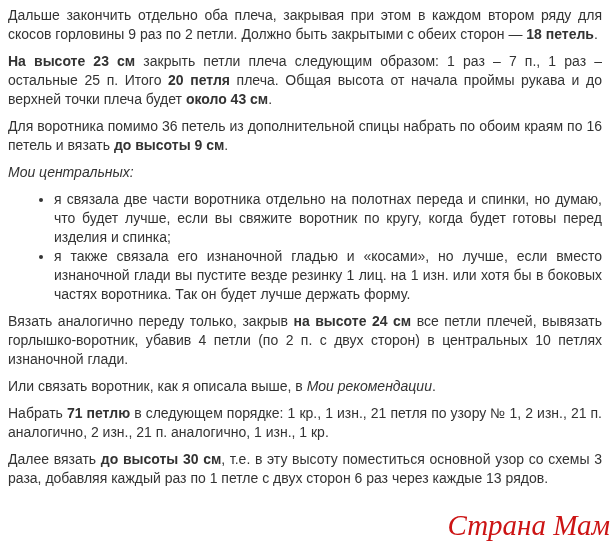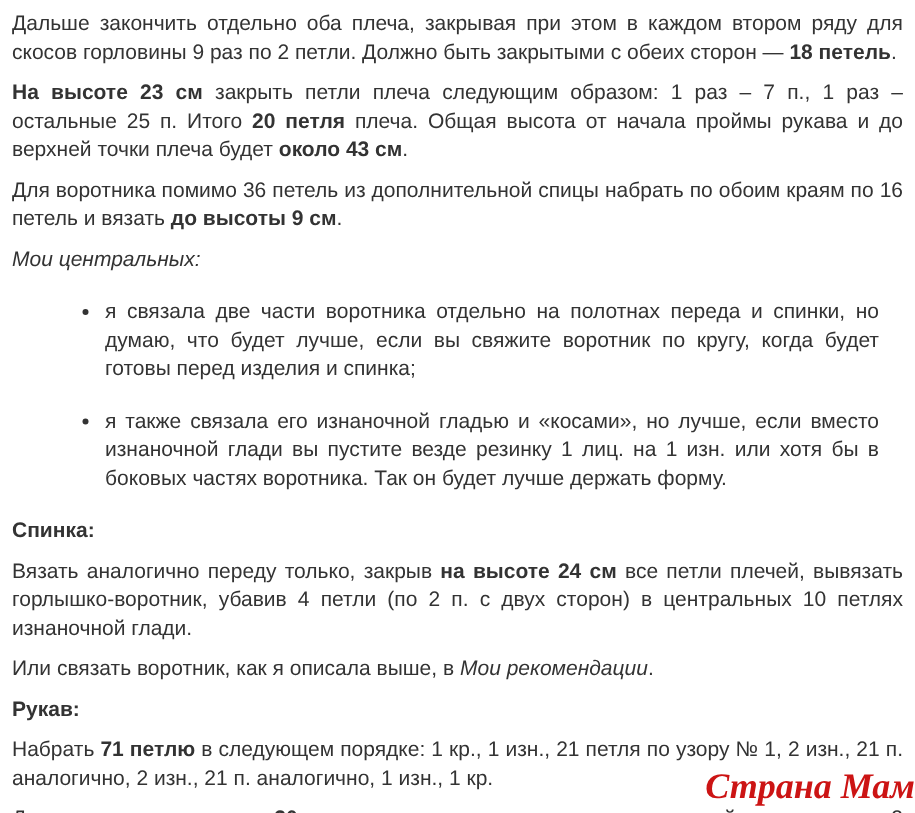--- a/index.html
+++ b/index.html
@@ -13,31 +13,31 @@
     font-family: "Liberation Sans", "DejaVu Sans", sans-serif;
     font-size: 14px;
     line-height: 19px;
   }
   .doc {
     padding: 6px 8px 0 8px;
     text-align: justify;
   }
   p { margin: 0 0 8px 0; }
   ul { margin: 0 0 8px 0; padding-left: 46px; }
-  li { margin: 16px; padding: 0; }
+  li { margin: 0; padding: 0; }
   .b { font-weight: bold; }
   .i { font-style: italic; }
   .watermark {
     position: absolute;
     right: 0px;
     bottom: 4px;
     font-family: "Liberation Serif", "DejaVu Serif", serif;
     font-style: italic;
-    font-weight: bold;
-    font-size: 24px;
+    font-weight: normal;
+    font-size: 29px;
     line-height: 26px;
     white-space: nowrap;
   }
 </style>
 </head>
 <body>
 
 <div class="doc">
 
   <p><span>Дальше закончить отдельно оба плеча, закрывая при этом в каждом втором ряду для скосов горловины 9 раз по 2 петли. Должно быть закрытыми с обеих сторон — </span><span class="b">18 петель</span><span>.</span></p>
@@ -46,27 +46,25 @@
 
   <p><span>Для воротника помимо 36 петель из дополнительной спицы набрать по обоим краям по 16 петель и вязать </span><span class="b">до высоты 9 см</span><span>.</span></p>
 
   <p class="i">Мои центральных:</p>
 
   <ul>
     <li>я связала две части воротника отдельно на полотнах переда и спинки, но думаю, что будет лучше, если вы свяжите воротник по кругу, когда будет готовы перед изделия и спинка;</li>
     <li>я также связала его изнаночной гладью и «косами», но лучше, если вместо изнаночной глади вы пустите везде резинку 1 лиц. на 1 изн. или хотя бы в боковых частях воротника. Так он будет лучше держать форму.</li>
   </ul>
 
-  <p class="b">Спинка:</p>
 
   <p><span>Вязать аналогично переду только, закрыв </span><span class="b">на высоте 24 см</span><span> все петли плечей, вывязать горлышко-воротник, убавив 4 петли (по 2 п. с двух сторон) в центральных 10 петлях изнаночной глади.</span></p>
 
   <p><span>Или связать воротник, как я описала выше, в </span><span class="i">Мои рекомендации</span><span>.</span></p>
 
-  <p class="b">Рукав:</p>
 
   <p><span>Набрать </span><span class="b">71 петлю</span><span> в следующем порядке: 1 кр., 1 изн., 21 петля по узору № 1, 2 изн., 21 п. аналогично, 2 изн., 21 п. аналогично, 1 изн., 1 кр.</span></p>
 
   <p><span>Далее вязать </span><span class="b">до высоты 30 см</span><span>, т.е. в эту высоту поместиться основной узор со схемы 3 раза, добавляя каждый раз по 1 петле с двух сторон 6 раз через каждые 13 рядов.</span></p>
 
 </div>
 
 <div class="watermark" style="color: rgb(204, 20, 20);">Страна Мам</div>
 
 </body></html>

